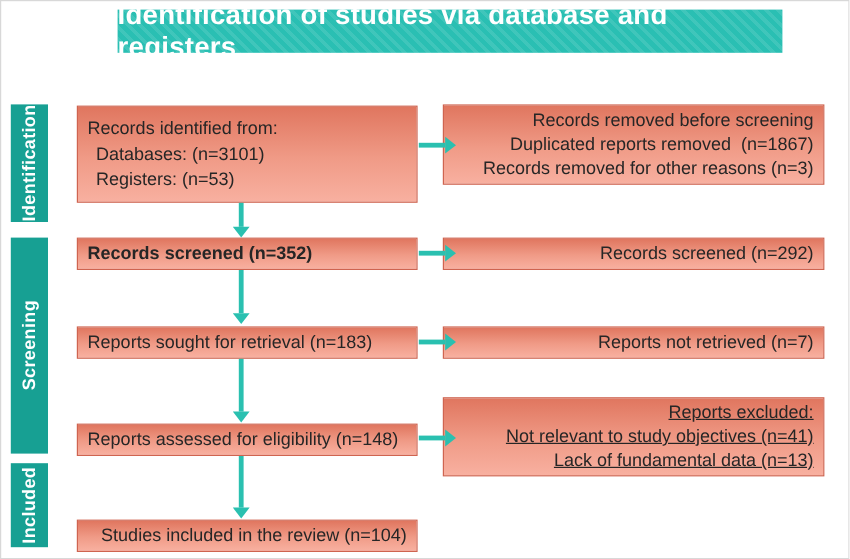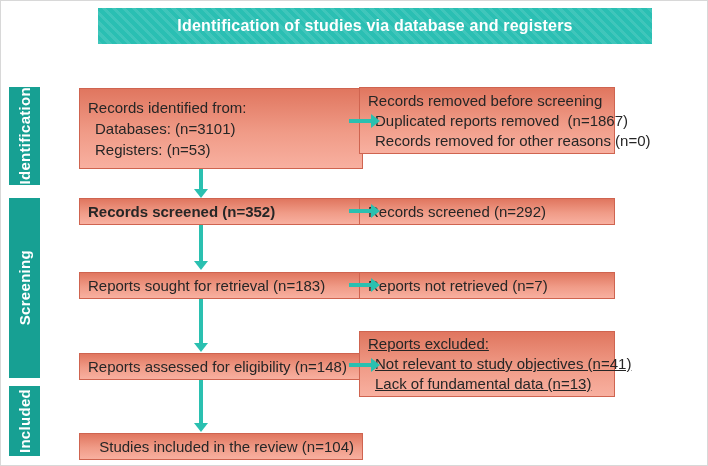--- a/index.html
+++ b/index.html
@@ -8,21 +8,21 @@
     background:#fff; overflow:hidden;
     border:1px solid #d8d8d8; box-sizing:border-box;
     font-family:"Liberation Sans", sans-serif;
     color:var(--text,#262626);
   }
   .title {
     position:absolute; left:97px; top:7px; width:554px; height:36px;
     background:
       repeating-linear-gradient(45deg, rgba(255,255,255,.10) 0 3px, rgba(255,255,255,0) 3px 7px),
       var(--accent-teal,#2abfb3);
-    color:#fff; font-weight:bold; font-size:16px;
+    color:#fff; font-weight:bold; font-size:23px;
     display:flex; align-items:center; justify-content:center;
     letter-spacing:.2px;
   }
   .side {
     position:absolute; left:8px; width:31px;
     background:var(--sidebar-teal,#17a093);
     display:flex; align-items:center; justify-content:center;
   }
   .side span {
     writing-mode:vertical-rl; transform:rotate(180deg);
@@ -34,22 +34,22 @@
   .side.includ  { top:385px; height:70px;  }
   .box {
     position:absolute; box-sizing:border-box;
     background:linear-gradient(180deg, var(--box-top,#e0765f) 0%, #f09b87 55%, var(--box-bottom,#f8b0a0) 100%);
     border:1px solid var(--box-border,#cf6450);
     display:flex; flex-direction:column; justify-content:center;
     padding:2px 8px; font-size:15px; line-height:21px;
   }
   .box .line { white-space:pre; }
   .box .line.indent { padding-left:7px; }
-  .bL { left:63px;  width:284px;margin-left:15px; }
-  .bR { left:358px; width:256px; }
+  .bL { left:63px;  width:284px; }
+  .bR { left:368px; width:318px;align-items:flex-end; }
   .bL1 { top:87px;  height:81px; }
   .bL2 { top:197px; height:27px;font-weight:bold; }
   .bL3 { top:271px; height:27px; }
   .bL4 { top:352px; height:27px; }
   .bL5 { top:432px; height:27px;align-items:flex-end; }
   .bR1 { top:86px;  height:67px; line-height:20px; }
   .bR2 { top:197px; height:27px; }
   .bR3 { top:271px; height:27px; }
   .bR4 { top:330px; height:66px; line-height:20px;text-decoration:underline; }
   .varrow { position:absolute; width:14px; margin-left:-7px; }
@@ -94,21 +94,21 @@
   <div class="box bL bL4">
     <div class="line">Reports assessed for eligibility (n=148)</div>
   </div>
   <div class="box bL bL5">
     <div class="line">Studies included in the review (n=104)</div>
   </div>
 
   <div class="box bR bR1">
     <div class="line">Records removed before screening</div>
     <div class="line indent">Duplicated reports removed  (n=1867)</div>
-    <div class="line indent">Records removed for other reasons (n=0)</div>
+    <div class="line indent">Records removed for other reasons (n=3)</div>
   </div>
   <div class="box bR bR2">
     <div class="line">Records screened (n=292)</div>
   </div>
   <div class="box bR bR3">
     <div class="line">Reports not retrieved (n=7)</div>
   </div>
   <div class="box bR bR4">
     <div class="line">Reports excluded:</div>
     <div class="line indent">Not relevant to study objectives (n=41)</div>

